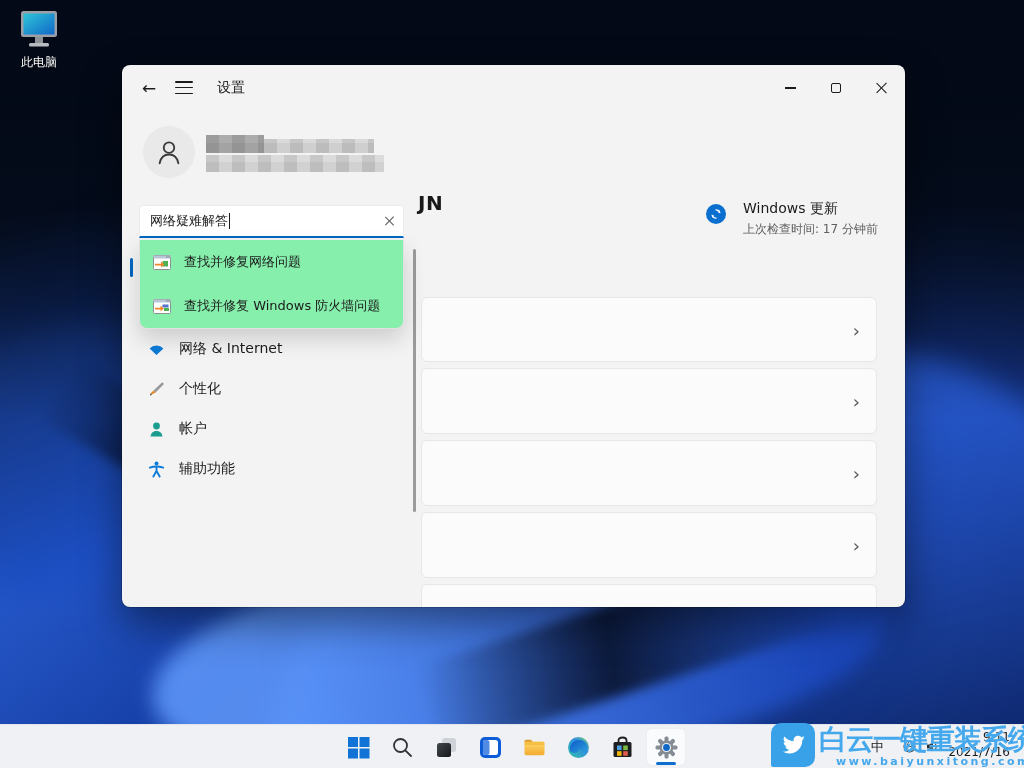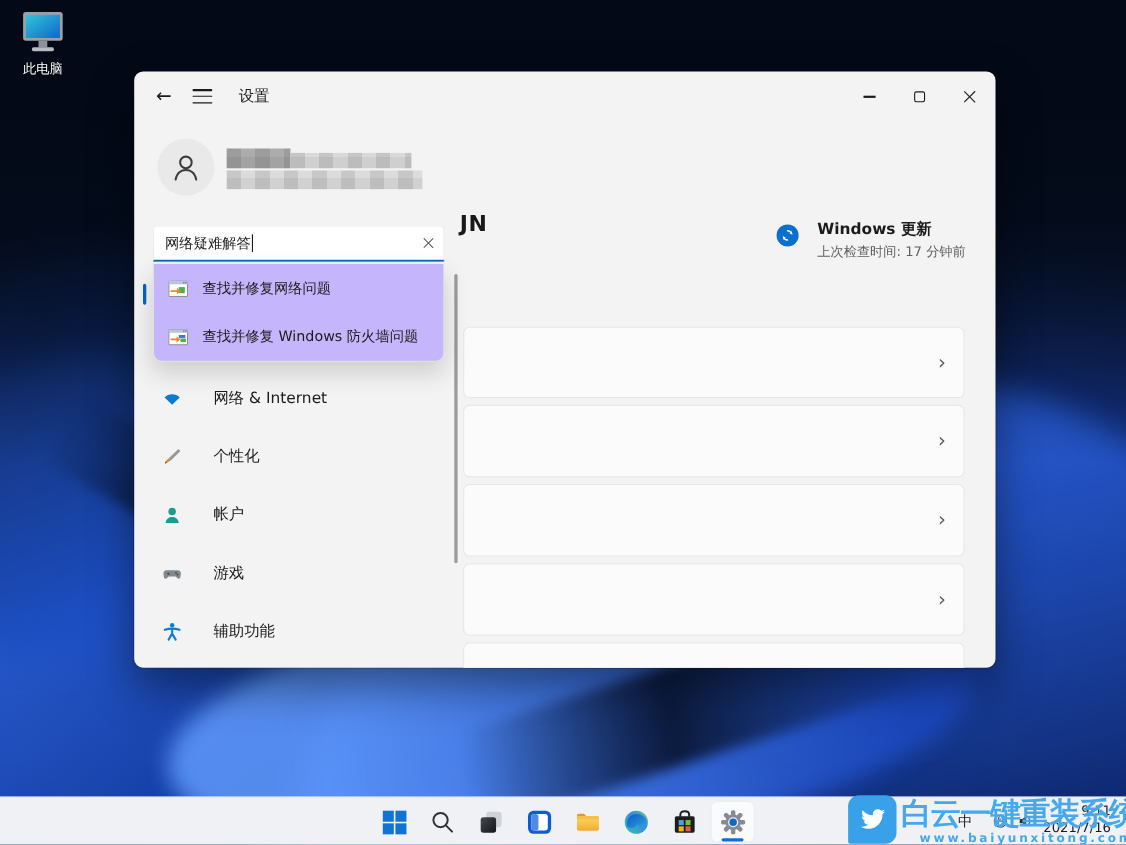--- a/index.html
+++ b/index.html
@@ -69,40 +69,40 @@
   
   .search { position:absolute; left:17px; top:140px; width:265px; height:33px; background:#fff;
     border:1px solid #ececec; border-bottom:2px solid #0067c0; border-radius:4px 4px 0 0;
     display:flex; align-items:center; padding:0 8px 0 10px; }
   .search .txt { font-size:13px; color:#1b1b1b; }
   .caret { width:1px; height:16px; background:#1b1b1b; margin-left:1px; }
   .clear { margin-left:auto; position:relative; width:12px; height:12px; }
   .clear::before,.clear::after { content:""; position:absolute; left:5.5px; top:0; width:1.1px; height:12px; background:#5c5c5c; }
   .clear::before { transform:rotate(45deg); } .clear::after { transform:rotate(-45deg); }
 
-  .dropdown { position:absolute; left:17px; top:175px; width:265px; height:89px; background:#c4b5fd;
+  .dropdown { position:absolute; left:17px; top:175px; width:265px; height:89px; background:#86efac;
     border:1px solid #e1e1e1; border-top:none; border-radius:0 0 8px 8px;
     box-shadow:0 10px 22px rgba(0,0,0,.16); z-index:5; }
   .dd-item { height:44px; display:flex; align-items:center; padding-left:13px; gap:13px; font-size:13px; color:#1b1b1b; }
   .dd-ico { width:18px; height:15px; flex:0 0 auto; }
 
   
   .navpill { position:absolute; left:8px; top:193px; width:3px; height:19px; background:#0067c0; border-radius:2px; }
   .nav { position:absolute; left:10px; top:264px; width:272px; }
-  .nav-item { height:40px; display:flex; align-items:center; padding-left:15px; gap:28px; border-radius:5px;margin-top:13px; }
+  .nav-item { height:40px; display:flex; align-items:center; padding-left:15px; gap:13px; border-radius:5px; }
   .nav-item .lab { font-size:14px; color:#1b1b1b; }
   .nav-item .nico { width:19px; height:19px; flex:0 0 auto; }
   .scrollbar { position:absolute; left:291px; top:184px; width:3px; height:263px; background:#9b9b9b; border-radius:2px; }
 
   
   .heading { position:absolute; left:296px; top:126px; font-size:20px; font-weight:600; color:#191919; letter-spacing:.5px; }
   .update { position:absolute; left:584px; top:135px; display:flex; gap:17px; }
   .upd-ico { width:20px; height:20px; border-radius:50%; background:#0b6fd0; flex:0 0 auto; margin-top:4px;
     display:flex; align-items:center; justify-content:center; }
-  .upd-title { font-size:14px; font-weight:700; color:#1b1b1b; }
+  .upd-title { font-size:14px; font-weight:400; color:#1b1b1b; }
   .upd-sub { font-size:12px; color:#606060; margin-top:3px; }
 
   .cards { position:absolute; left:299px; top:232px; width:456px; }
   .card { position:relative; width:456px; background:#fbfbfb; border:1px solid #e7e7e7; border-radius:6px; margin-bottom:6px; }
   .card .chev { position:absolute; right:16px; top:50%; transform:translateY(-50%); font-size:18px; color:#5a5a5a; }
 
   
   .taskbar { position:absolute; left:0; top:724px; width:1024px; height:44px; background:#eff1f4;
     border-top:1px solid rgba(0,0,0,.05); }
   .tb-icons { position:absolute; left:336px; top:0; height:44px; display:flex; align-items:center; }
@@ -254,31 +254,20 @@
         <svg viewBox="0 0 19 19">
           <circle cx="9.5" cy="6" r="3.4" fill="#1a9c8e"></circle>
           <path d="M3.5 16.5 C4 12.6 6.6 11 9.5 11 C12.4 11 15 12.6 15.5 16.5 Z" fill="#1a9c8e"></path>
         </svg>
       </span>
       <span class="lab">帐户</span>
     </div>
     <div class="nav-item">
       <span class="nico">
         <svg viewBox="0 0 19 19">
-          <path d="M4.4 6.5 H14.6 C16.4 6.5 17.6 8 17.4 9.9 L17 12.6 C16.8 14 15.7 14.6 14.7 13.8 L12.6 12 H6.4 L4.3 13.8 C3.3 14.6 2.2 14 2 12.6 L1.6 9.9 C1.4 8 2.6 6.5 4.4 6.5 Z" fill="#83888e"></path>
-          <circle cx="6" cy="9.6" r="1" fill="#3e4247"></circle>
-            <circle cx="13" cy="8.7" r=".8" fill="#3e4247"></circle>
-          <circle cx="14.4" cy="10.4" r=".8" fill="#3e4247"></circle>
-        </svg>
-      </span>
-      <span class="lab">游戏</span>
-    </div>
-    <div class="nav-item">
-      <span class="nico">
-        <svg viewBox="0 0 19 19">
           <circle cx="9.5" cy="3.4" r="2" fill="#0c7bd8"></circle>
           <path d="M2.8 7.6 C7 6.2 12 6.2 16.2 7.6" stroke="#0c7bd8" stroke-width="1.9" fill="none" stroke-linecap="round"></path>
           <path d="M9.5 7.5 V11 L6.3 16.5 M9.5 11 L12.7 16.5" stroke="#0c7bd8" stroke-width="1.9" fill="none" stroke-linecap="round"></path>
         </svg>
       </span>
       <span class="lab">辅助功能</span>
     </div>
   </div>
 
   <div class="search">

